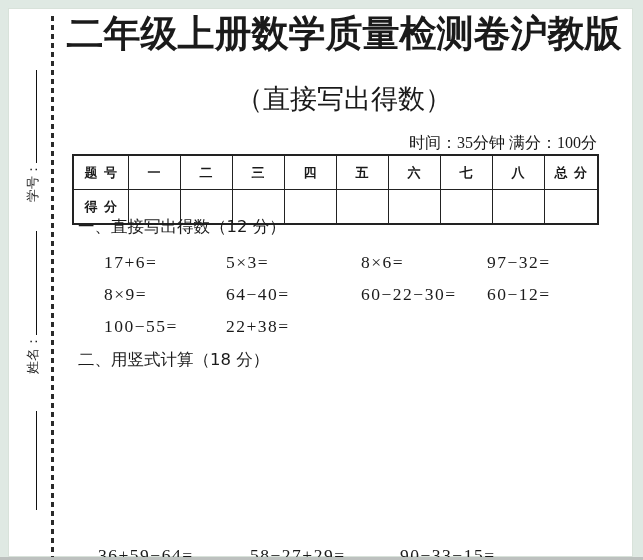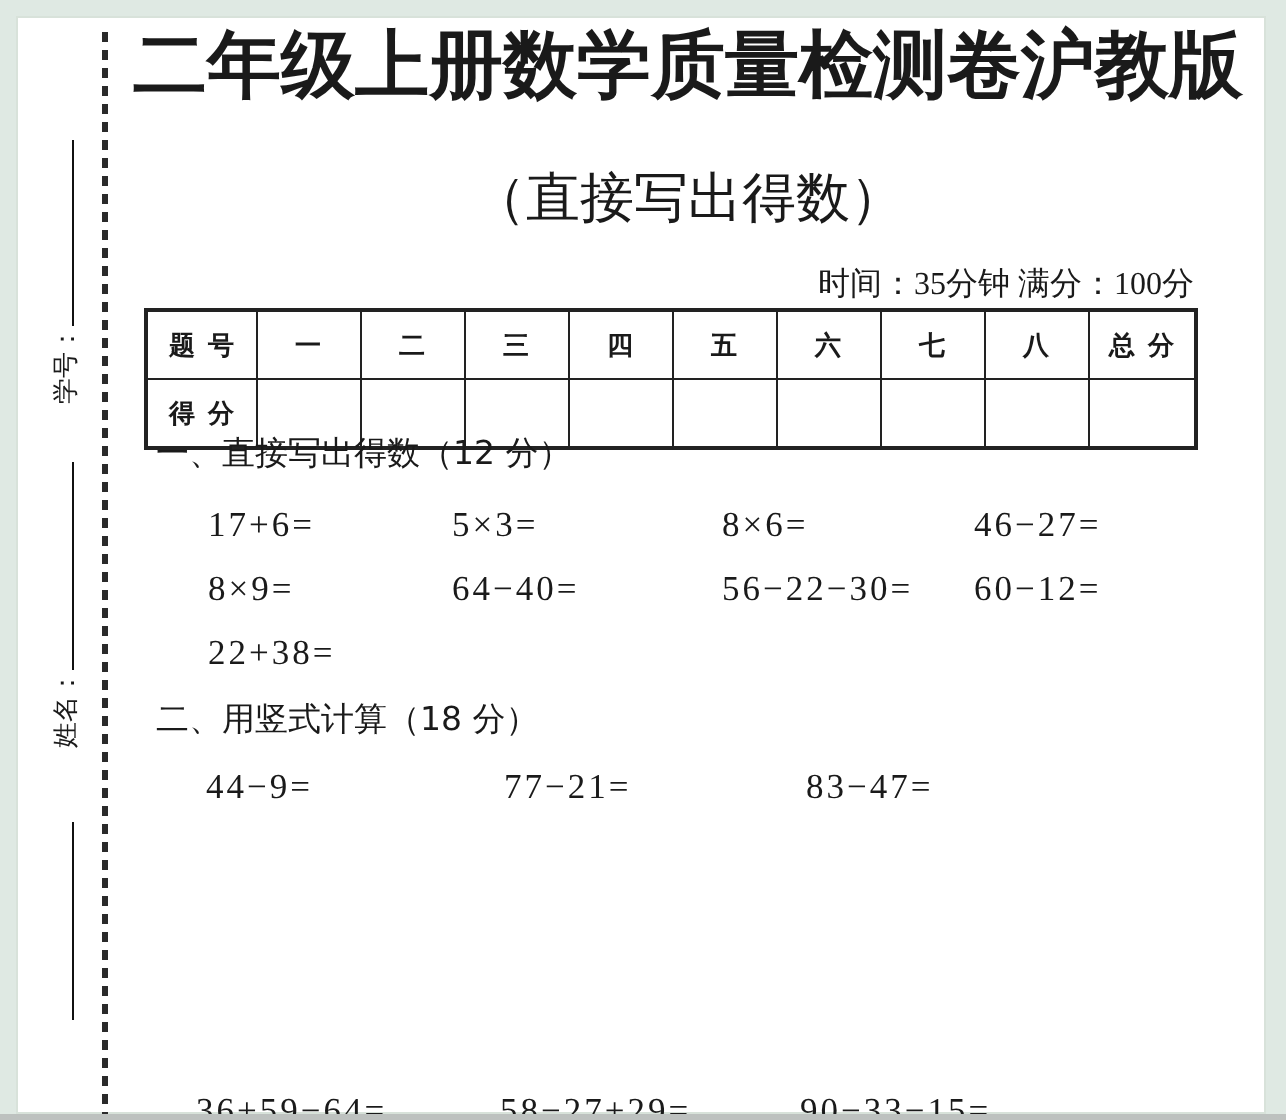--- a/index.html
+++ b/index.html
@@ -156,35 +156,31 @@
       </tr>
     </tbody>
   </table>
 
   <div class="sec-heading" style="top:216px;">一、直接写出得数（12 分）</div>
 
   <div class="grid1">
     <span class="expr">17+6=</span>
     <span class="expr">5×3=</span>
     <span class="expr">8×6=</span>
-    <span class="expr">46−27=</span>
+    <span class="expr">97−32=</span>
     <span class="expr">8×9=</span>
     <span class="expr">64−40=</span>
-    <span class="expr">56−22−30=</span>
+    <span class="expr">60−22−30=</span>
     <span class="expr">60−12=</span>
+    <span class="expr">100−55=</span>
     <span class="expr">22+38=</span>
   </div>
 
   <div class="sec-heading" style="top:349px;">二、用竖式计算（18 分）</div>
 
-  <div class="grid-row3 grid2a">
-    <span class="expr">44−9=</span>
-    <span class="expr">77−21=</span>
-    <span class="expr">83−47=</span>
-  </div>
 
   <div class="grid-row3 grid2b">
     <span class="expr">36+59−64=</span>
     <span class="expr">58−27+29=</span>
     <span class="expr">90−33−15=</span>
   </div>
 
   <div class="bottom-bar"></div>
 </div>
 

